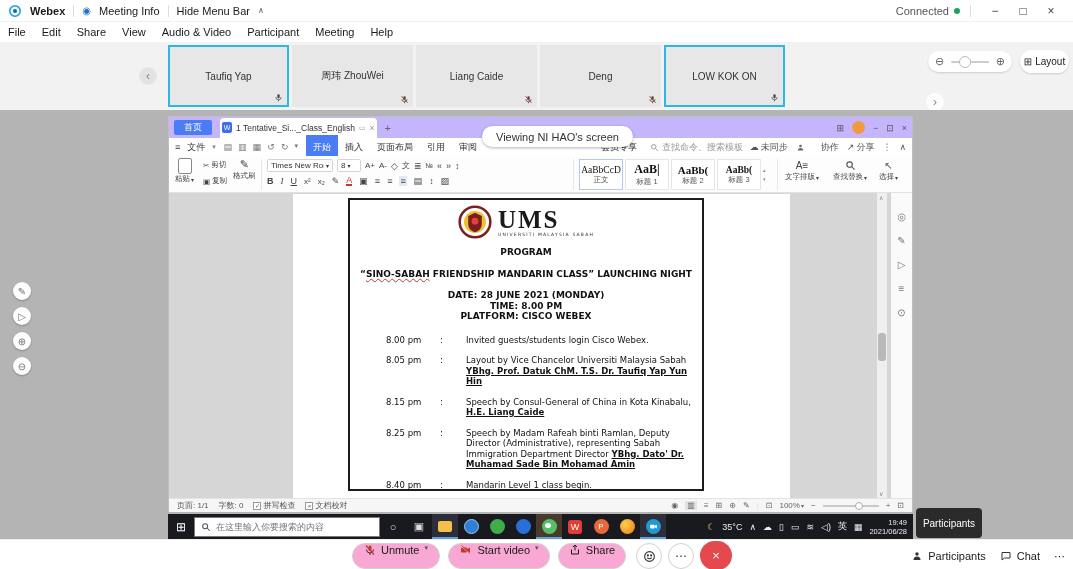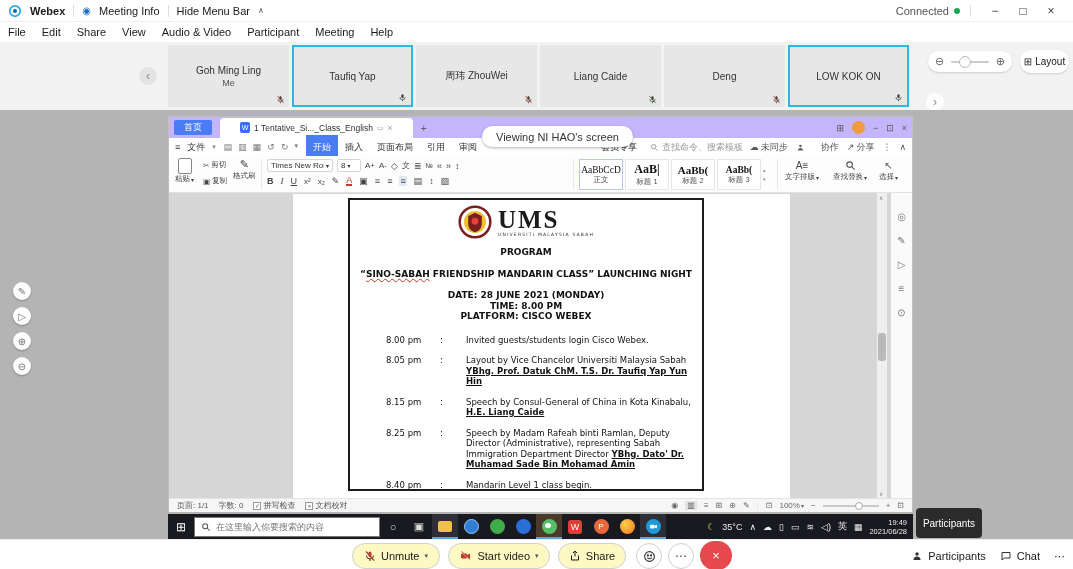--- a/index.html
+++ b/index.html
@@ -50,21 +50,21 @@
   .annot{position:absolute;left:13px;top:282px;display:flex;flex-direction:column;gap:7px;z-index:20}
   .annot button{width:18px;height:18px;border-radius:50%;background:#fdfdfd;border:none;color:#777;font-size:10px;
                 display:flex;align-items:center;justify-content:center;box-shadow:0 1px 2px rgba(0,0,0,.25)}
 
   
   .wps{position:absolute;left:168px;top:116px;width:745px;height:396px;background:#fff;z-index:10;
        border:1px solid #bfbfbf;font-size:9px}
   .wps-tabbar{position:absolute;left:0;top:0;width:743px;height:21px;background:#c4b5fd;display:flex;align-items:center}
   .home-btn{width:38px;height:15px;margin-left:5px;background:#4a7cf5;color:#fff;border:none;border-radius:2px;
             font-size:9px;display:flex;align-items:center;justify-content:center}
-  .doc-tab{height:20px;margin-left:8px;padding:0 20px;background:#fff;border-radius:4px 4px 0 0;display:flex;
+  .doc-tab{height:20px;margin-left:8px;padding:0 2px;background:#fff;border-radius:4px 4px 0 0;display:flex;
            align-items:center;gap:4px;font-size:8.5px;color:#333}
   .doc-ico{width:10px;height:11px;background:#3a6df0;border-radius:2px;color:#fff;font-size:7px;
            display:flex;align-items:center;justify-content:center}
   .tabbar-right{position:absolute;right:5px;top:0;height:21px;display:flex;align-items:center;gap:8px;color:#555}
   .avatar{width:13px;height:13px;border-radius:50%;background:#f09a3e}
   .wps-ribbonrow{position:absolute;left:0;top:21px;width:743px;height:18px;background:#fff;display:flex;
                  align-items:center;font-size:9px;color:#333}
   .rtab{padding:0 7px}
   .rtab.active{background:#4a7cf5;color:#fff;border-radius:0;height:24px;display:flex;align-items:center}
   .qicons{display:flex;gap:6px;color:#777;margin:0 8px;font-size:9px}
@@ -119,22 +119,22 @@
   .appdot{width:15px;height:15px;border-radius:50%}
   .active-app{background:#2e2e38;box-shadow:inset 0 -2px 0 #5aa2e0}
   .tray{margin-left:auto;display:flex;align-items:center;gap:7px;font-size:9px;color:#eee;padding-right:6px}
   .clock{text-align:right;font-size:7.5px;line-height:9px}
   .tooltip{position:absolute;left:916px;top:508px;width:66px;height:30px;background:#2b2b2b;border-radius:4px;
            color:#fff;font-size:10px;display:flex;align-items:center;justify-content:center;z-index:40}
 
   
   .webexbar{position:absolute;left:0;top:539px;width:1073px;height:30px;background:#fff;z-index:20;
             border-top:1px solid #eee}
-  .pill{position:absolute;top:3px;height:26px;background:#fef9c3;border:1px solid #d0d0d0;border-radius:14px;
-        display:flex;align-items:center;justify-content:center;gap:5px;font-size:11px;color:#1a1a1a}
+  .pill{position:absolute;top:3px;height:26px;background:#f9a8d4;border:1px solid #d0d0d0;border-radius:14px;
+        display:flex;align-items:flex-start;justify-content:center;gap:5px;font-size:11px;color:#1a1a1a}
   .circlebtn{position:absolute;top:3px;width:26px;height:26px;border-radius:50%;background:#fff;border:1px solid #d0d0d0;
              display:flex;align-items:center;justify-content:center;color:#333;font-size:12px}
   .endbtn{position:absolute;left:700px;top:1px;width:32px;height:29px;border-radius:16px;background:#e5484d;border:none;
           color:#fff;font-size:13px;display:flex;align-items:center;justify-content:center}
   .bar-right{position:absolute;right:8px;top:3px;height:26px;display:flex;align-items:center;gap:14px;font-size:11px;color:#1a1a1a}
   .britem{display:flex;align-items:center;gap:5px}
 </style>
 </head>
 <body>
 
@@ -171,32 +171,20 @@
     <span>View</span>
     <span>Audio &amp; Video</span>
     <span>Participant</span>
     <span>Meeting</span>
     <span>Help</span>
   </div>
 
   <div class="videostrip">
     <button class="roundbtn" style="left:139px;top:25px">‹</button>
     <div class="tiles">
-      <div class="tile">
-        <span>Goh Ming Ling</span>
-        <span class="sub">Me</span>
-        <span class="tile-mic">
-            <svg width="9" height="9" viewBox="0 0 24 24" fill="#444">
-              <path d="M12 3a3 3 0 0 1 3 3v5a3 3 0 0 1-6 0V6a3 3 0 0 1 3-3z"></path>
-              <path d="M5 11a7 7 0 0 0 14 0" fill="none" stroke="#444" stroke-width="2"></path>
-              <line x1="12" y1="18" x2="12" y2="22" stroke="#444" stroke-width="2"></line>
-              <line x1="4" y1="3" x2="20" y2="21" stroke="#c0392b" stroke-width="2.5"></line>
-            </svg>
-          </span>
-      </div>
       <div class="tile hl">
         <span>Taufiq Yap</span>
 
         <span class="tile-mic">
             <svg width="9" height="9" viewBox="0 0 24 24" fill="#444">
               <path d="M12 3a3 3 0 0 1 3 3v5a3 3 0 0 1-6 0V6a3 3 0 0 1 3-3z"></path>
               <path d="M5 11a7 7 0 0 0 14 0" fill="none" stroke="#444" stroke-width="2"></path>
               <line x1="12" y1="18" x2="12" y2="22" stroke="#444" stroke-width="2"></line>
             </svg>
           </span>

